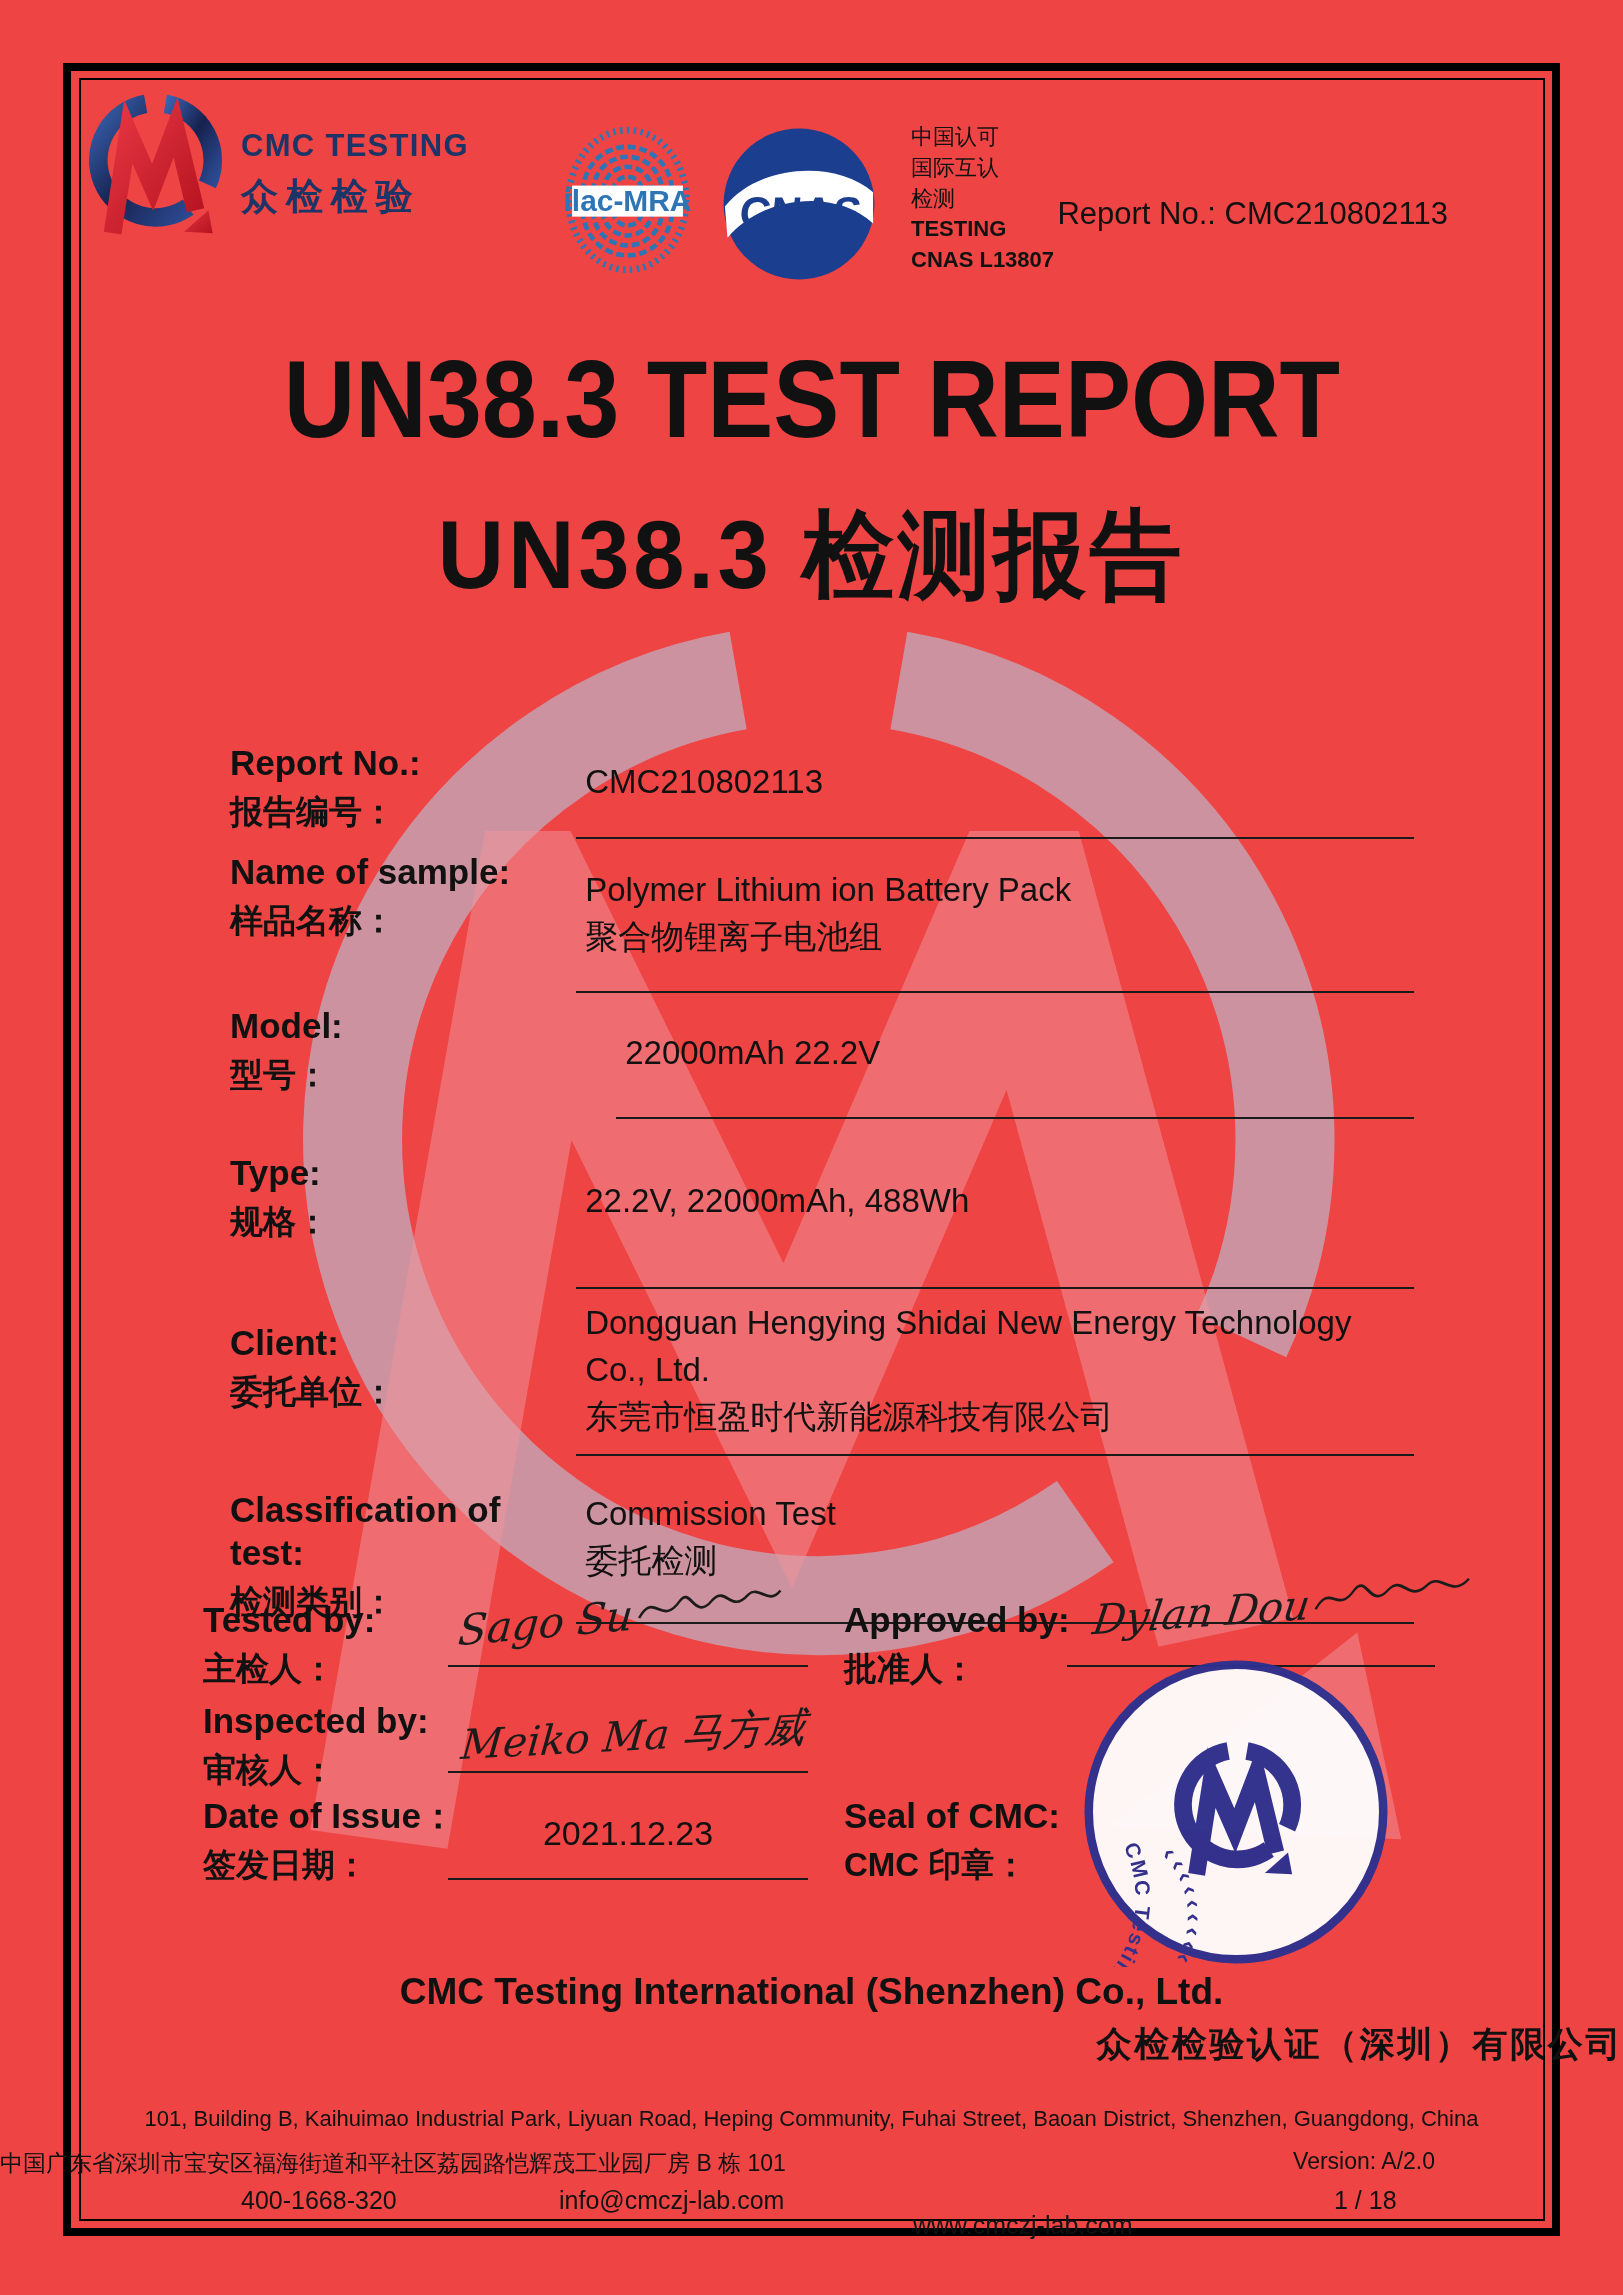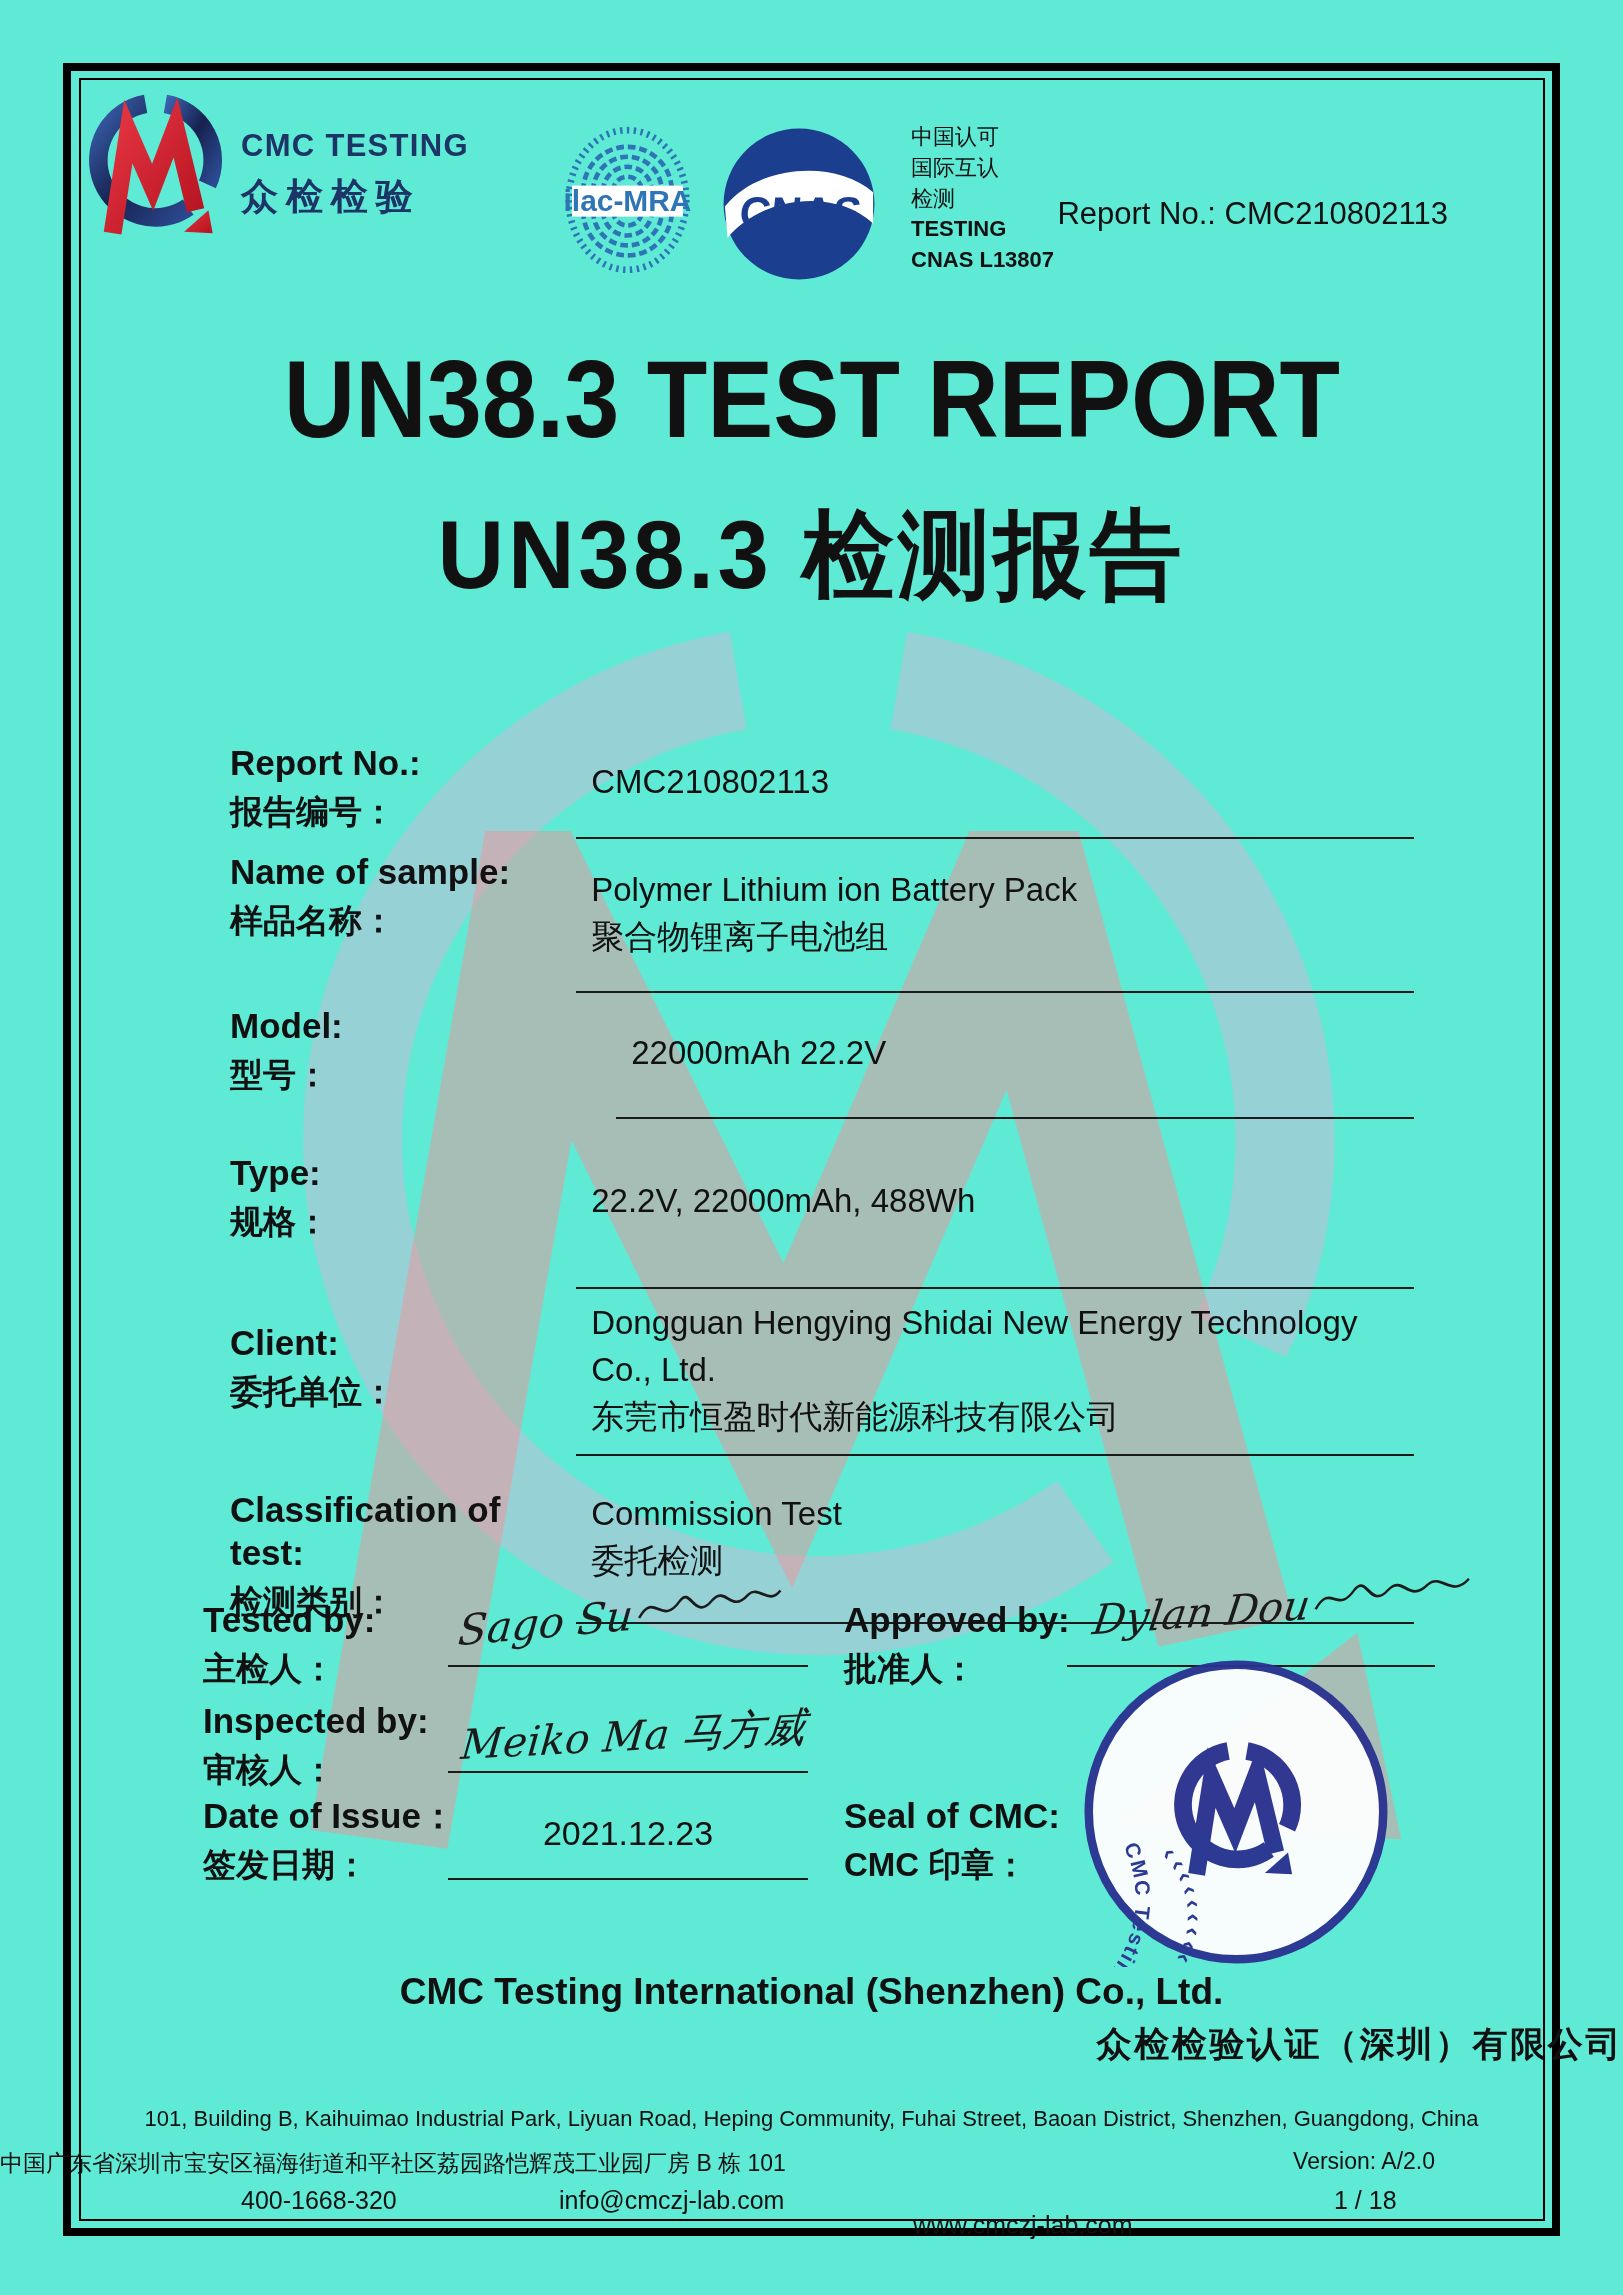--- a/index.html
+++ b/index.html
@@ -1,18 +1,18 @@
 <!DOCTYPE html>
 <html style="font-size:10.5px"><head>
 <meta charset="utf-8">
 <style>
   * { margin:0; padding:0; box-sizing:border-box; }
   html,body { background:#ffffff; }
   body { font-family:"Liberation Sans","DejaVu Sans",sans-serif; color:#111; }
-  .page { position:relative; width:1623px; height:2295px; background:#5eead4; overflow:hidden; }
+  .page { position:relative; width:1623px; height:2295px; background:#ef4444; overflow:hidden; }
 
   
   .border-outer { position:absolute; left:63px; top:63px; right:63px; bottom:59px; border:8.5px solid #000; }
   .border-inner { position:absolute; left:79px; top:78px; right:78px; bottom:74px; border:2px solid #000; }
 
   
   .wm { position:absolute; pointer-events:none; }
   .wm-ring { left:236px; top:592px; width:1165px; height:1165px; opacity:0.62; }
   .wm-m { left:262px; top:831px; width:1256px; height:1060px; opacity:0.50; }
 
@@ -34,21 +34,21 @@
   .title-cn > span { display:inline-block; font-size:96px; font-weight:bold; letter-spacing:3.9px; transform:scaleX(0.96); white-space:nowrap; }
 
   
   .fields { position:absolute; left:85px; right:85px; top:730px; }
   .frow { display:flex; }
   .frow .lbl { flex:0 0 491px; padding:11.8px 0 0 145px; }
   .frow .val { flex:1; margin-right:124px; border-bottom:2px solid #1a1a1a;
                display:flex; flex-direction:column; justify-content:center; padding:3.9px 0 6.5px 9.2px; }
   .lbl-en { font-size:35px; font-weight:bold; line-height:1.22; }
   .lbl-cn { font-size:33px; font-weight:bold; line-height:1.3; margin-top:6.5px; }
-  .val-line { display:block; font-size:33px; line-height:1.42;margin-left:6px; }
+  .val-line { display:block; font-size:33px; line-height:1.42; }
   .r1 { min-height:109px; } .r2 { min-height:154px; } .r3 { min-height:126px;gap:40px; }
   .r4 { min-height:170px; } .r5 { min-height:167px; } .r6 { min-height:141px; }
   .r4 .lbl, .r5 .lbl, .r6 .lbl { padding-top:33px; }
 
   
   .sig-lbl { position:absolute; }
   .sig-line { position:absolute; border-top:2px solid #1a1a1a; }
   .sig-script { position:absolute; font-family:"DejaVu Serif","Liberation Serif",serif; font-style:italic;
                 color:#1b1b1b; white-space:nowrap; }
   .scribble { vertical-align:-5.2px; }

